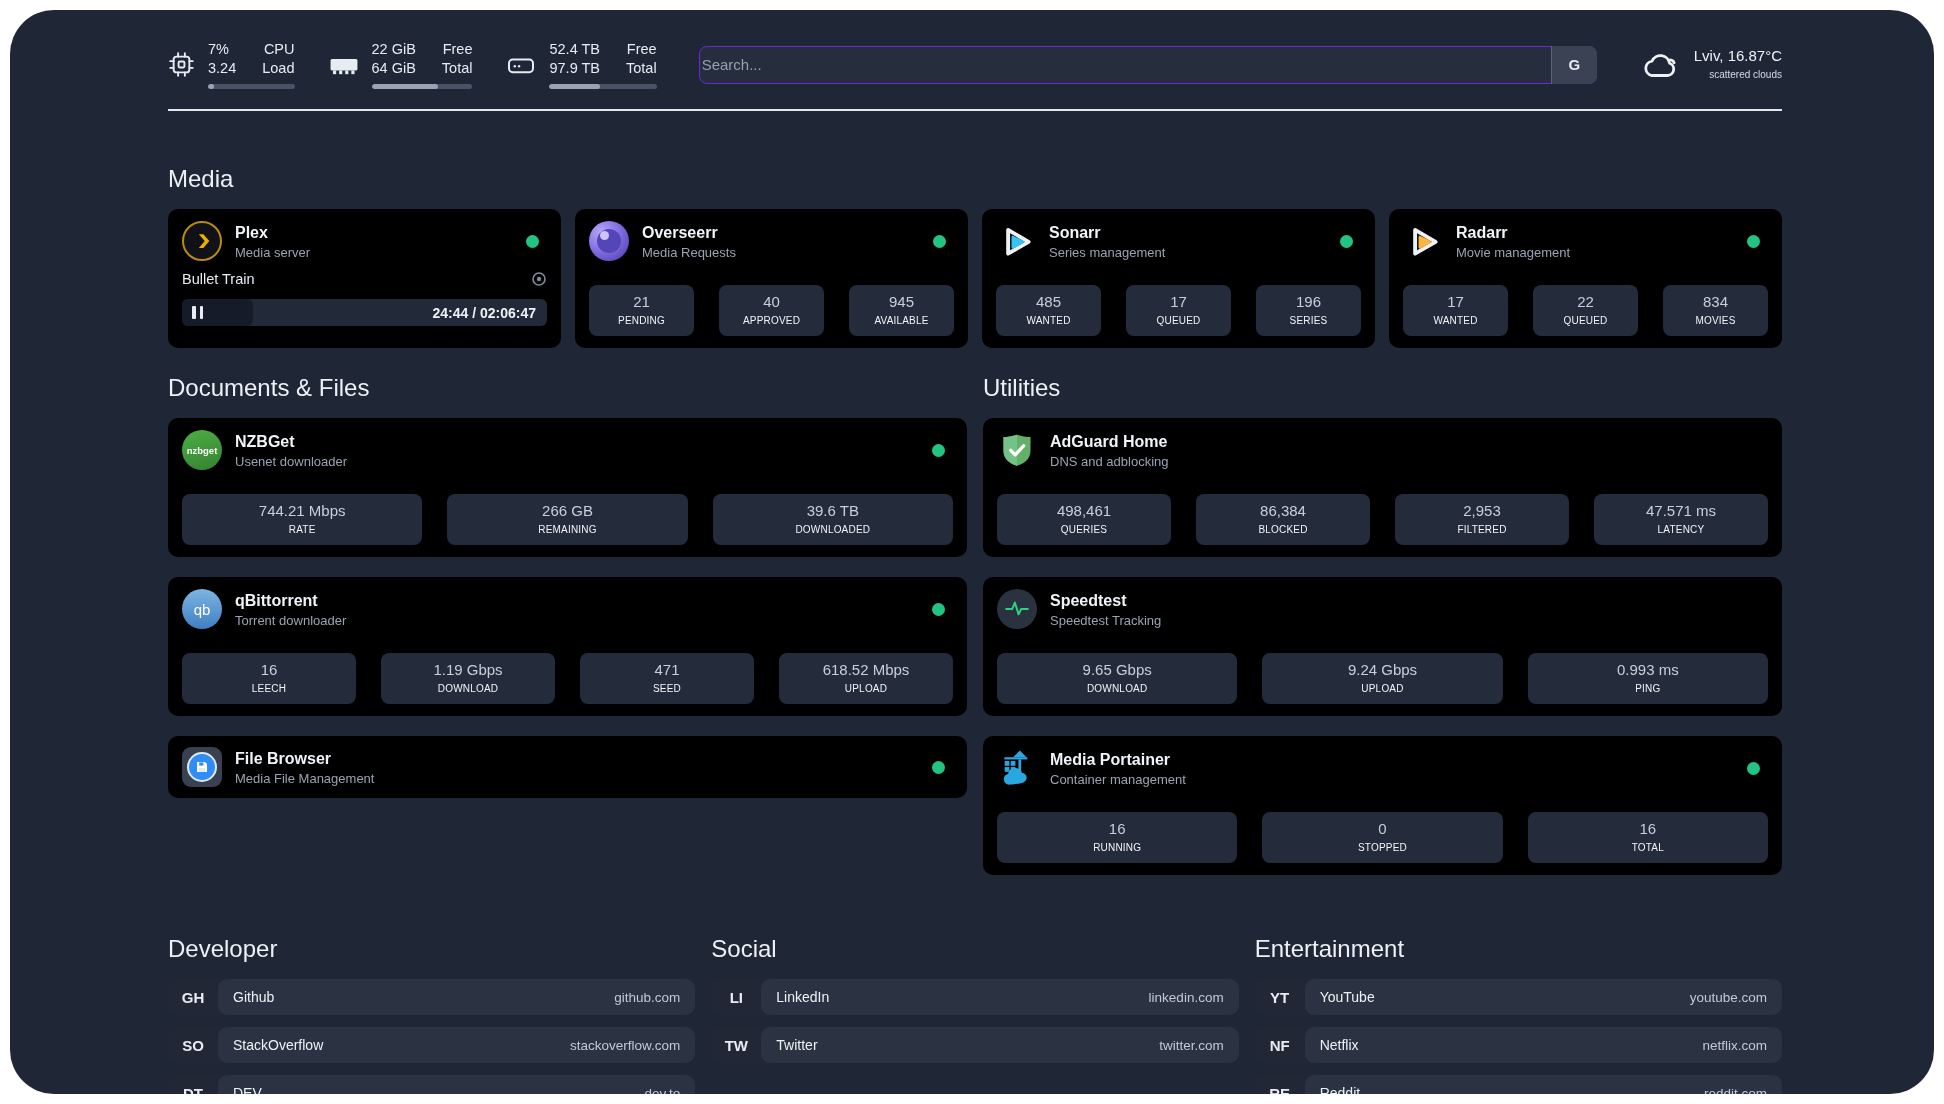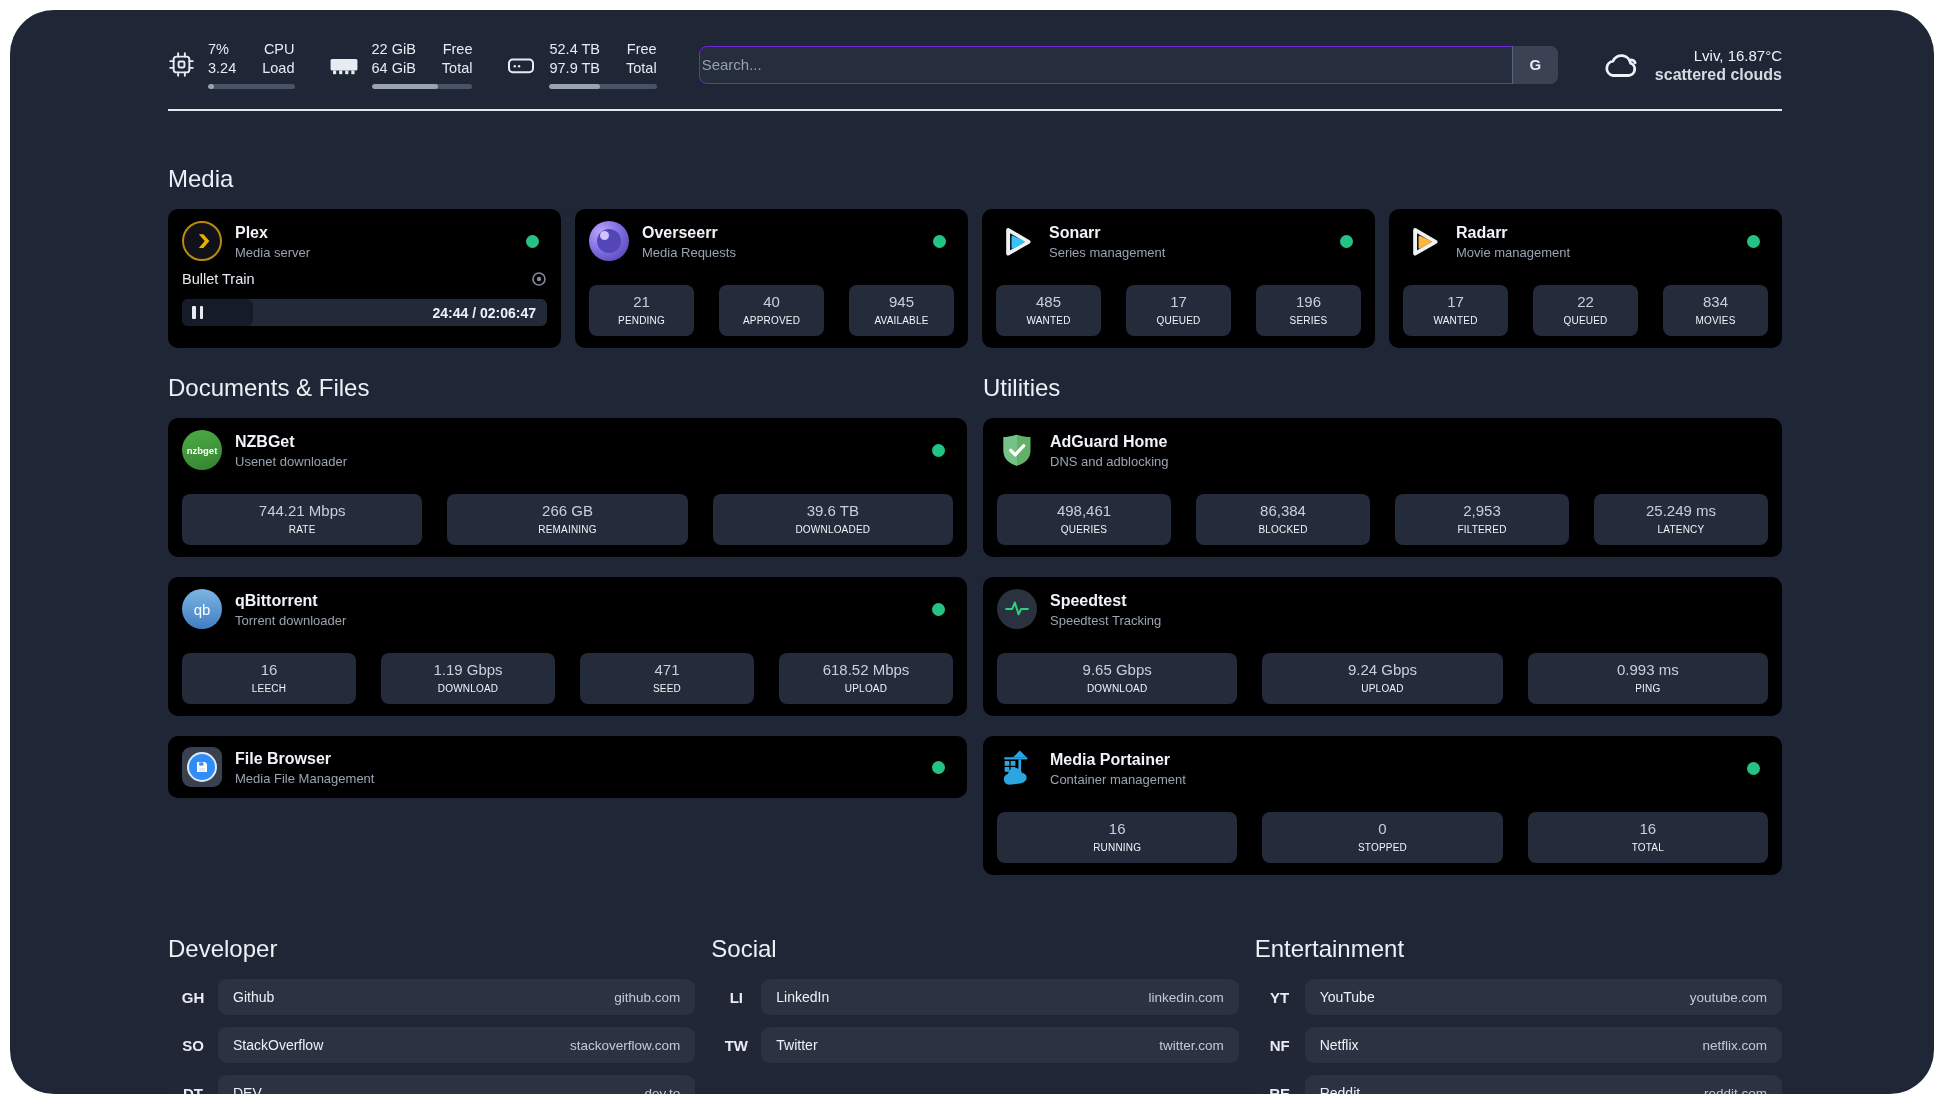--- a/index.html
+++ b/index.html
@@ -27,21 +27,21 @@
   }
   .searchwrap input::placeholder{ color:#95a0b2; }
   .search-engine{
     position:absolute; right:0; top:0; bottom:0; width:46px; background:#3a4254;
     border-left:1px solid #5a6478; border-radius:0 8px 8px 0; display:flex; align-items:center; justify-content:center;
     font-size:15px; font-weight:600; color:#e8ecf2; cursor:pointer;
   }
   .weather{ display:flex; align-items:center; gap:13px; }
   .weather-text{ display:flex; flex-direction:column;align-items:flex-end; }
   .weather-main{ font-size:15px; color:#eef1f6; line-height:20px; }
-  .weather-sub{ font-size:16px; color:#d5dae3; line-height:18px;font-weight:bold; }
+  .weather-sub{ font-size:10px; color:#d5dae3; line-height:18px; }
   .divider{ border:none; border-top:2px solid #e4e7ec; margin-top:20px; }
   
   .section-title{ font-size:24px; font-weight:500; color:#edf0f5; }
   .mt-media{ margin-top:54px; }
   .grid4{ display:grid; grid-template-columns:repeat(4,1fr); gap:14px; margin-top:16px; }
   .twocol{ display:grid; grid-template-columns:1fr 1fr; gap:0 16px; margin-top:26px; }
   .col-stack{ display:flex; flex-direction:column; gap:20px; margin-top:16px; }
   
   .card{ background:#000000; border-radius:10px; padding:12px 14px; cursor:pointer; }
   .card.slim{ padding:11px 14px; }
@@ -421,21 +421,21 @@
             </div>
             <div class="stat">
               <div class="stat-value">86,384</div>
               <div class="stat-label">BLOCKED</div>
             </div>
             <div class="stat">
               <div class="stat-value">2,953</div>
               <div class="stat-label">FILTERED</div>
             </div>
             <div class="stat">
-              <div class="stat-value">25.249 ms</div>
+              <div class="stat-value">47.571 ms</div>
               <div class="stat-label">LATENCY</div>
             </div>
           </div>
         </div>
 
         <div class="card">
           <div class="card-head">
             <span class="svc-icon ic-speedtest">
               <svg width="26" height="26" viewBox="0 0 24 24">
                   <polyline points="2,12 7.5,12 10,6 13.5,17 15.8,12 22,12" fill="none" stroke="#2fd07e" stroke-width="1.8" stroke-linecap="round" stroke-linejoin="round"></polyline>

